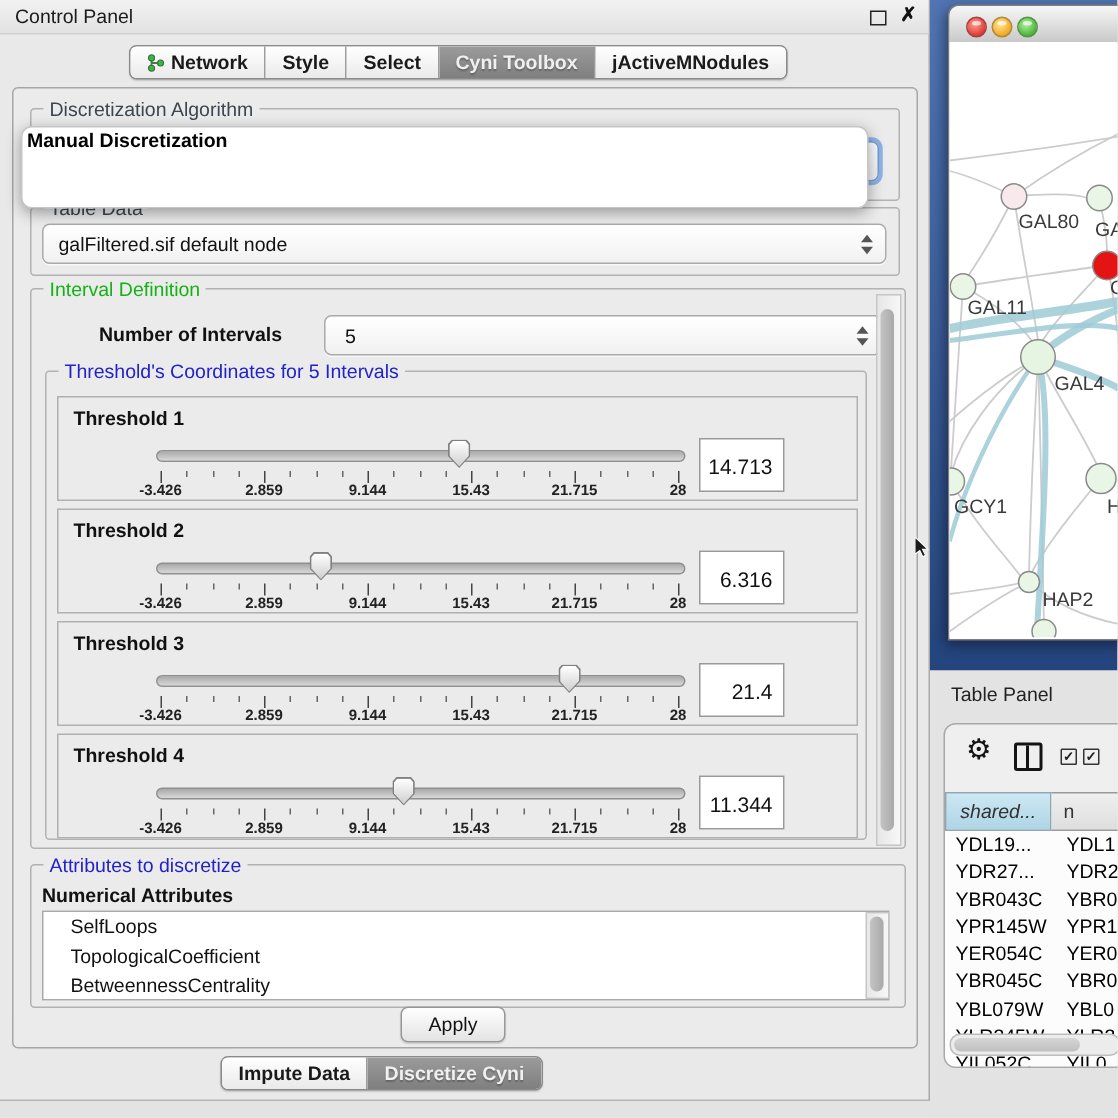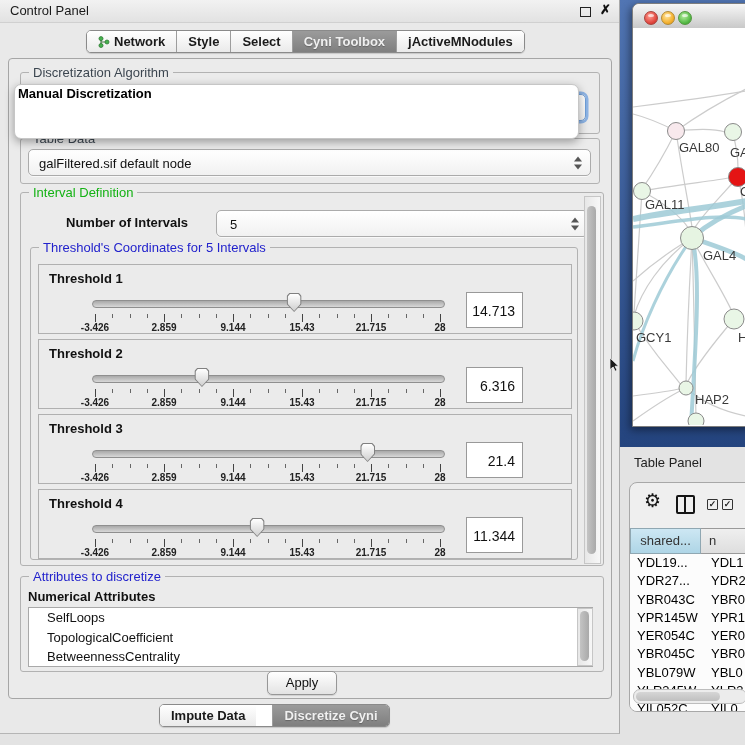--- a/index.html
+++ b/index.html
@@ -18,21 +18,21 @@
   #close-btn{right:8px;top:2px;font-size:13px;font-weight:bold;color:#111;}
 
   
   .seg{display:inline-flex;border:1px solid #8a8a8a;border-radius:5px;overflow:hidden;
        background:#fff;box-shadow:0 1px 1px rgba(0,0,0,.15);}
   .seg .tab{display:flex;align-items:center;gap:4px;padding:3px 11px;font-size:13px;font-weight:bold;
        color:#1a1a1a;background:linear-gradient(#ffffff,#eaeaea);border-left:1px solid #9d9d9d;cursor:default;white-space:nowrap;}
   .seg .tab:first-child{border-left:none;}
   .seg .tab.sel{background:linear-gradient(#9b9b9b,#7f7f7f);color:#f0f0f0;text-shadow:0 1px 1px rgba(0,0,0,.25);}
   #top-tabs{left:86px;top:30px;}
-  #bottom-tabs{left:159px;top:704px;gap:16px;}
+  #bottom-tabs{left:147px;top:704px;}
 
   
   #frame{left:8px;top:58px;width:602px;height:639px;border:1px solid #a6a6a6;border-radius:4px;background:#ebebeb;}
 
   .group{position:absolute;border:1px solid #b2b2b2;border-radius:3px;}
   .gtitle{position:absolute;top:-8px;left:8px;background:#ebebeb;padding:0 4px;font-size:13px;white-space:nowrap;}
   .t-blue{color:#2222cc;}
   .t-green{color:#14b214;}
   .t-dark{color:#3c4650;}
 
@@ -51,21 +51,21 @@
   
   #popup{left:14px;top:84px;width:563px;height:53px;background:#fff;border:1px solid #c6c6c6;
          border-radius:7px;box-shadow:0 3px 10px rgba(0,0,0,.35);z-index:50;overflow:hidden;}
   #popup .hint{margin-top:2px;text-align:center;font-size:13px;color:#b9b9b9;height:16px;line-height:16px;}
   #popup .opt{font-size:13px;color:#000;height:17px;line-height:17px;padding-left:3px;white-space:nowrap;}
   #popup .opt.hl{font-weight:bold;}
 
   
   .tpanel{position:absolute;left:38px;width:532px;height:68px;border:1px solid #b0b0b0;background:#ebebeb;}
   .tlabel{position:absolute;left:10px;top:6px;font-size:13px;font-weight:bold;color:#111;}
-  .scale{position:absolute;left:56px;top:0;width:345px;height:68px;}
+  .scale{position:absolute;left:68px;top:0;width:345px;height:68px;}
   .track{position:absolute;left:-3px;top:35px;width:351px;height:6px;border:1px solid #8f8f8f;
          border-radius:4px;background:linear-gradient(#a9a9a9,#d8d8d8);}
   .handle{position:absolute;top:28px;width:15px;height:19px;transform:translateX(-50%);
          clip-path:polygon(18% 0,82% 0,100% 16%,100% 58%,50% 100%,0 58%,0 16%);background:#808080;}
   .handle .hin{position:absolute;left:1px;top:1px;right:1px;bottom:1px;
          clip-path:polygon(18% 0,82% 0,100% 16%,100% 58%,50% 100%,0 58%,0 16%);
          background:linear-gradient(#ffffff,#cfcfcf);}
   .ticks{position:absolute;left:0;top:49px;width:100%;height:8px;}
   .tick{position:absolute;top:0;width:1px;height:4px;background:#666;}
   .tick.major{height:8px;background:#444;}
@@ -107,21 +107,21 @@
   #tp-box{left:9px;top:35px;width:120px;height:228px;background:#efefef;border:1px solid #a8a8a8;
         border-radius:8px 0 0 8px;overflow:hidden;}
   #gear{left:14px;top:8px;font-size:19px;color:#141414;line-height:19px;}
   #split-icon{left:46px;top:12px;width:15px;height:15px;border:2px solid #141414;border-radius:2px;}
   #split-icon::after{content:"";position:absolute;left:6px;top:0;bottom:0;width:2px;background:#141414;}
   .chk{position:absolute;top:16px;width:9px;height:9px;border:1.5px solid #333;border-radius:1px;
         font-size:9px;font-weight:bold;color:#222;line-height:9px;text-align:center;}
   #chk1{left:77px;} #chk2{left:92px;}
   #tp-header{left:0;top:45px;right:0;height:26px;display:flex;}
   #tp-h1{width:71px;background:linear-gradient(#cde7f3,#aed5e6);border:1px solid #8fa7b2;
-        font-size:13px;color:#333;text-align:center;line-height:24px;box-sizing:border-box;}
+        font-size:13px;color:#333;text-align:center;line-height:24px;box-sizing:border-box;font-style:italic;}
   #tp-h2{flex:1;background:linear-gradient(#efefef,#dedede);border:1px solid #9a9a9a;border-left:none;
         font-size:13px;color:#333;line-height:24px;padding-left:8px;box-sizing:border-box;}
   #tp-body{left:0;top:71px;right:0;bottom:0;background:#fcfcfc;overflow:hidden;}
   .trow{height:18.3px;line-height:18.3px;font-size:13px;color:#000;white-space:nowrap;display:flex;}
   .trow .c1{width:70px;padding-left:7px;overflow:hidden;}
   .trow .c2{padding-left:4px;overflow:hidden;}
   #hsb{left:3px;top:206px;width:112px;height:13px;background:#ececec;border:1px solid #bdbdbd;border-radius:7px;}
   #hsb-thumb{position:absolute;left:2px;top:1.5px;width:84px;height:9px;background:linear-gradient(#d6d6d6,#bfbfbf);border-radius:5px;}
 
   #cursor{left:610px;top:358px;z-index:60;}

